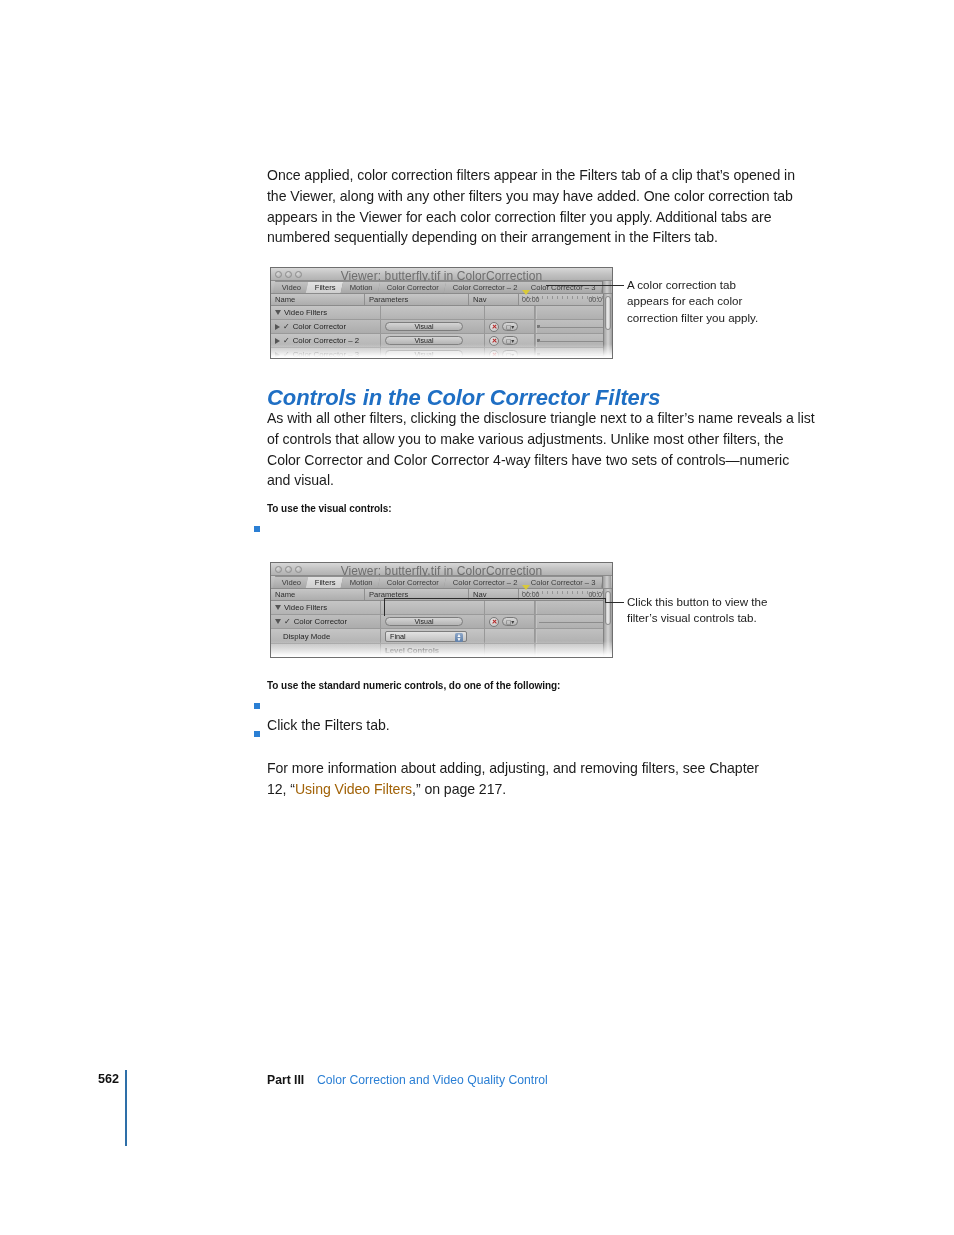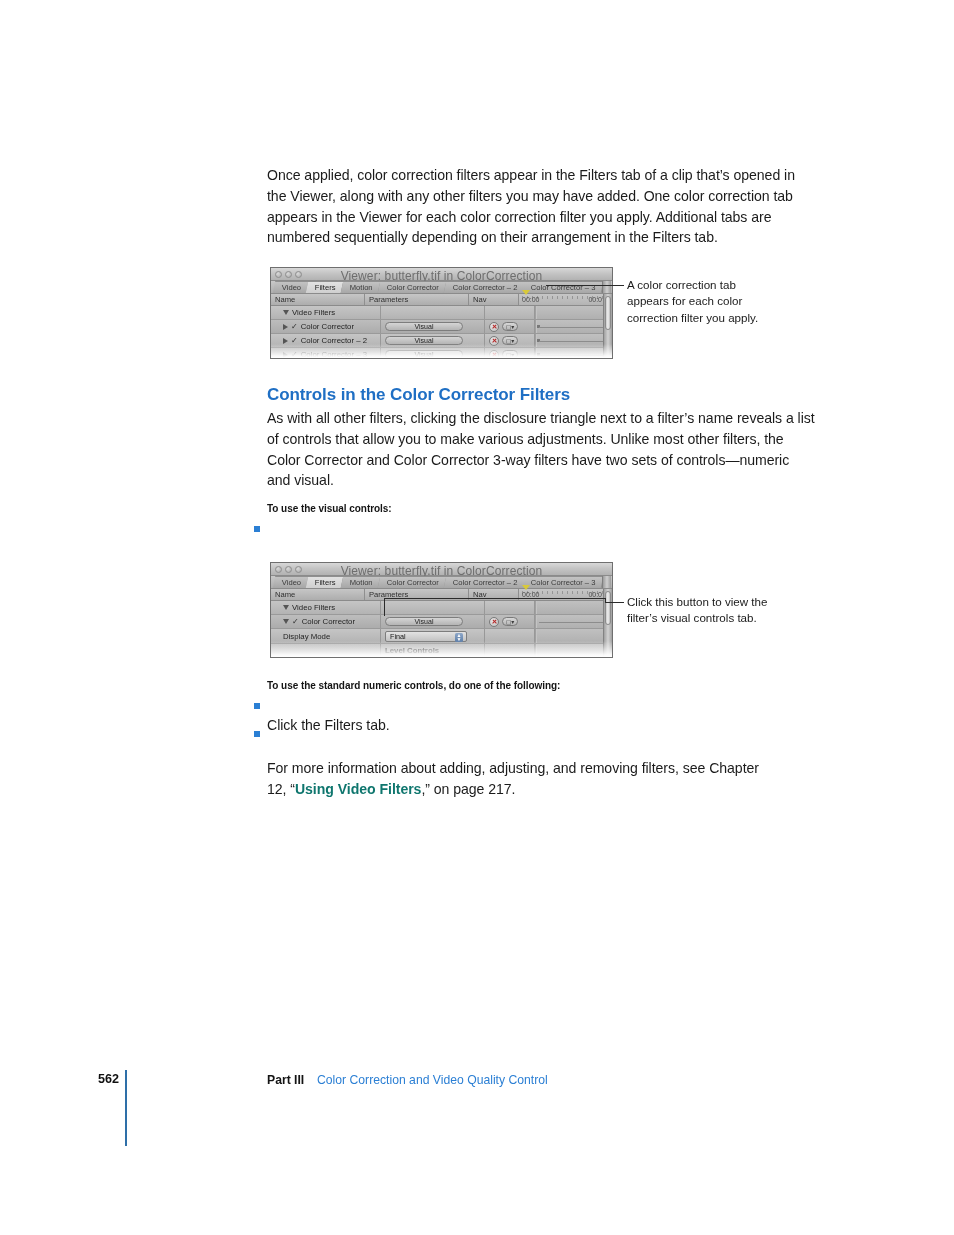--- a/index.html
+++ b/index.html
@@ -22,38 +22,39 @@
     position: absolute;
     font-size: 14.1px;
     line-height: 20.8px;
     color: #1b1b1b;
     letter-spacing: -0.05px;
   }
   .para.w { width: 548px; }
 
   .heading {
     position: absolute;
-    font-size: 17px;
+    font-size: 22px;
     font-weight: bold;
     color: #1f6fc4;
     letter-spacing: -0.1px;
+    font-style: italic;
   }
   .subhead {
     position: absolute;
     font-size: 10px;
     font-weight: bold;
     color: #141414;
     letter-spacing: -0.05px;
   }
   .bullet {
     position: absolute;
     width: 6px; height: 6px;
     background: #2b7fd4;
   }
-  .greylink { color: #0f766e; font-weight: bold; }
+  .greylink { color: #a16207; }
 
   
   .callout {
     position: absolute;
     font-size: 11.6px;
     line-height: 16.4px;
     color: #1b1b1b;
   }
   .leader {
     position: absolute;
@@ -198,21 +199,21 @@
     border-bottom: 1px solid #9a9a9a;
     background: linear-gradient(to bottom, #c5c5c5, #b3b3b3);
     font-size: 7.8px;
     color: #1f1f1f;
     position: relative;
   }
   .frow.alt { background: linear-gradient(to bottom, #bdbdbd, #acacac); }
   .cell-name {
     width: 110px; height: 100%;
     display: flex; align-items: center; gap: 3px;
-    padding-left: 12px;
+    padding-left: 4px;
     border-right: 1px solid #989898;
   }
   .cell-params {
     width: 104px; height: 100%;
     display: flex; align-items: center;
     padding-left: 4px;
     border-right: 1px solid #989898;
   }
   .cell-nav {
     width: 50px; height: 100%;
@@ -456,21 +457,21 @@
     <div class="vscroll">
       <div class="vscroll-thumb"></div>
     </div>
     <div class="fade-bottom"></div>
   </div>
 
   <div class="leader" style="left:546px; top:285px; width:78px;"></div>
   <div class="callout" style="left:627px; top:277px; width:146px;">A color correction tab appears for each color correction filter you apply.</div>
 
   <div class="heading" style="left:267px; top:385px;">Controls in the Color Corrector Filters</div>
-  <div class="para w" style="left:267px; top:408px;">As with all other filters, clicking the disclosure triangle next to a filter’s name reveals a list of controls that allow you to make various adjustments. Unlike most other filters, the Color Corrector and Color Corrector 3-way filters have two sets of controls—numeric and visual.</div>
+  <div class="para w" style="left:267px; top:408px;">As with all other filters, clicking the disclosure triangle next to a filter’s name reveals a list of controls that allow you to make various adjustments. Unlike most other filters, the Color Corrector and Color Corrector 4-way filters have two sets of controls—numeric and visual.</div>
 
   <div class="subhead" style="left:267px; top:503px;">To use the visual controls:</div>
   <div class="bullet" style="left:254px; top:526px;"></div>
 
   <div class="shot" style="left:270px; top:562px; width:343px; height:96px;">
 
     <div class="titlebar">
       <div class="tb-dots">
         <div class="tb-dot"></div>
         <div class="tb-dot"></div>

